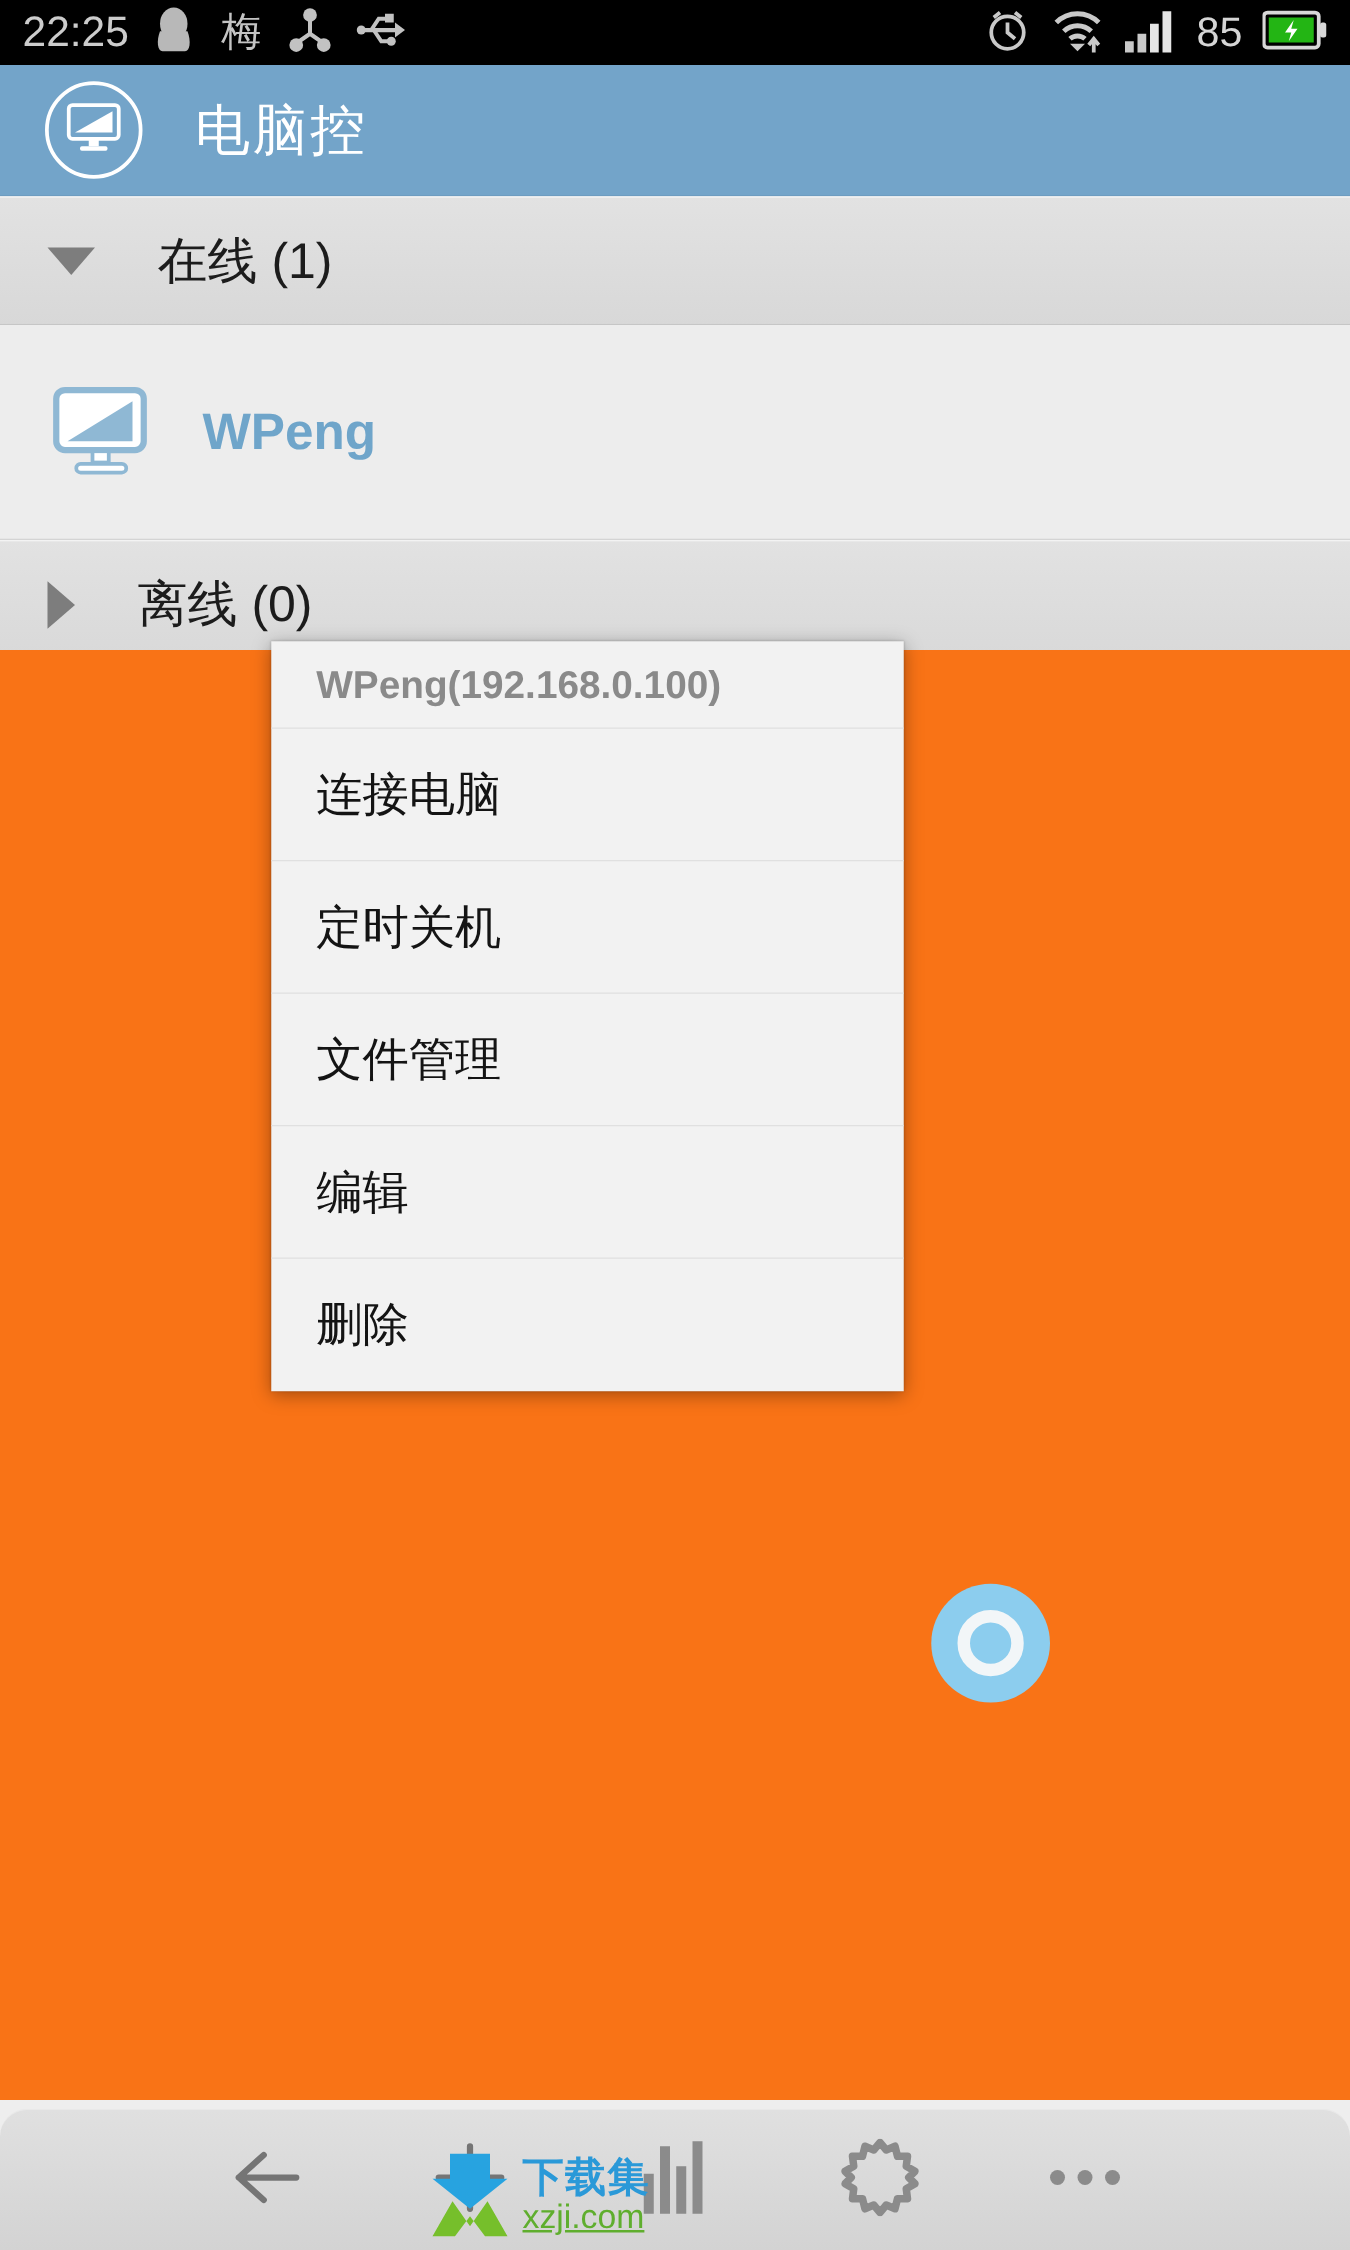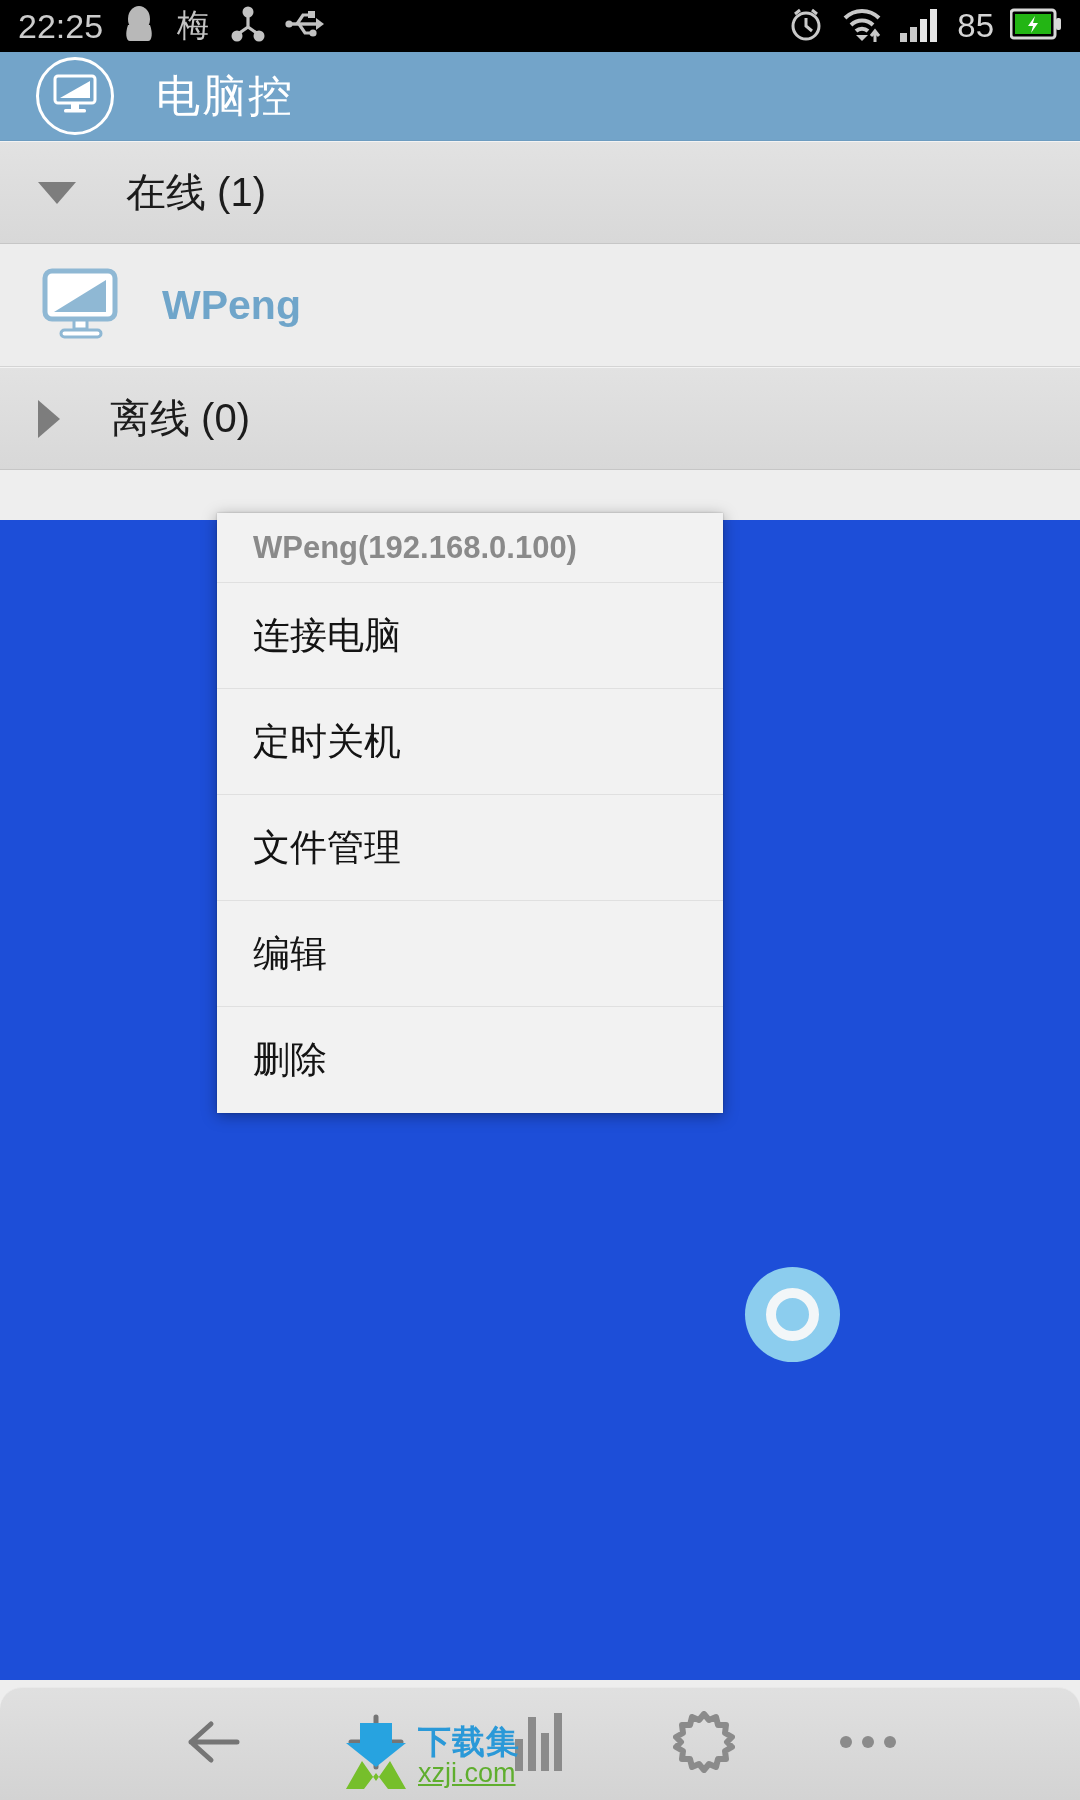--- a/index.html
+++ b/index.html
@@ -21,21 +21,21 @@
     justify-content:flex-end;
   }
   .sb-left { display:flex; align-items:center; gap:20px; }
   .sb-right { display:flex; align-items:center; gap:16px; margin-left:auto; }
   .sb-time { font-size:34px; color:#cccccc; letter-spacing:0px; }
   .sb-batt-num { font-size:33px; color:#d5d5d5; }
   .ico { display:inline-block; }
 
   
   .appbar {
-    height:89px; width:1080px;
+    height:105px; width:1080px;
     background:#73a4c9;
     display:flex; align-items:center;
     padding-left:36px;
     border-bottom:1px solid #6d9cc0;
   }
   .appbar-logo {
     width:78px; height:78px;
     border:3px solid #ffffff;
     border-radius:50%;
     display:flex; align-items:center; justify-content:center;
@@ -72,21 +72,21 @@
     flex:none;
   }
   .group-label {
     margin-left:50px;
     font-size:40px;
     color:#1c1c1c;
   }
 
   
   .device-row {
-    height:123px; width:1080px;
+    height:172px; width:1080px;
     background:#ededed;
     display:flex; align-items:center;
     padding-left:42px;
     border-bottom:1px solid #d4d4d4;
   }
   .device-icon { width:78px; height:74px; flex:none; }
   .device-text { margin-left:42px; }
   .device-name {
     font-size:41px; font-weight:bold;
     color:#6fa5ca;
@@ -96,21 +96,21 @@
     font-size:36px;
     color:#686868;
     line-height:1.22;
     margin-top:4px;
   }
 
   
   .content {
     position:absolute;
     left:0; top:520px; width:1080px; height:1160px;
-    background:#1d4ed8;
+    background:#f97316;
   }
 
   
   .dialog {
     position:absolute;
     left:217px; top:-7px;
     width:506px;
     background:#f2f2f2;
     box-shadow:0 3px 14px rgba(0,0,0,0.34), 0 0 2px rgba(0,0,0,0.22);
   }

